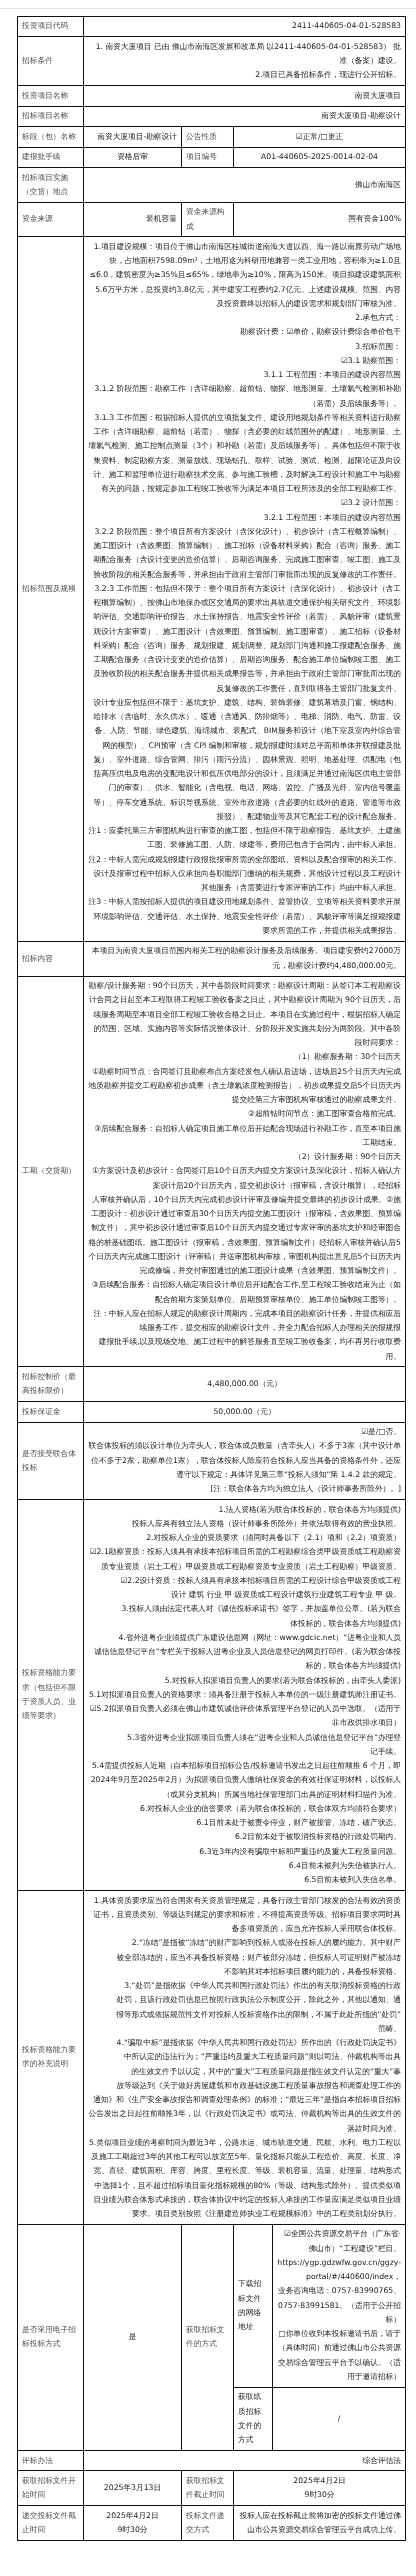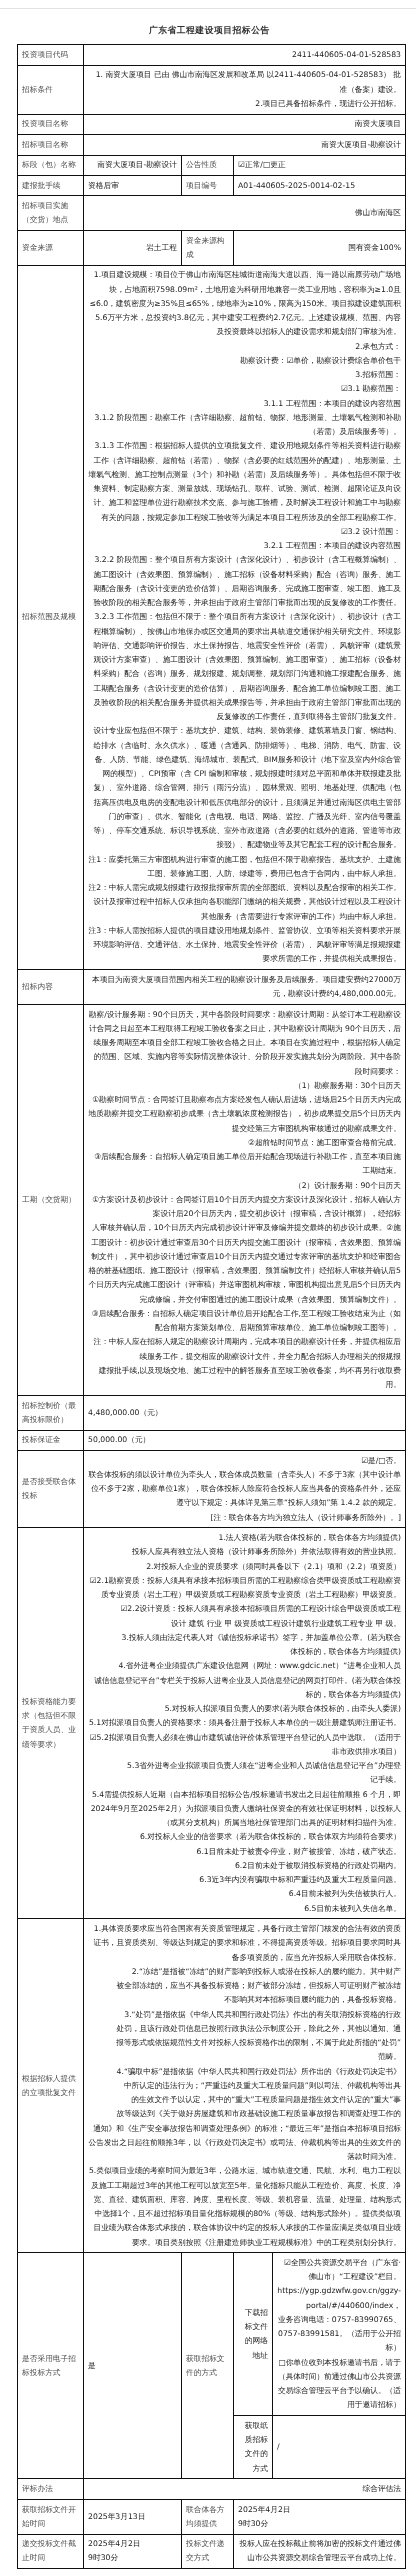--- a/index.html
+++ b/index.html
@@ -3,33 +3,32 @@
 <meta charset="utf-8">
 <style>
   html,body{margin:0;padding:0;background:#ffffff;}
   body{width:416px;font-family:"DejaVu Sans","Liberation Sans",sans-serif;color:#1a1a1a;position:relative;}
   .top-divider{height:0.5px;background:#e2e2e2;margin-top:8.2px;}
   .page{padding:7.2px 14.4px 15.5px 17px;}
   h1.doc-title{font-size:8.8px;font-weight:bold;color:#333;text-align:center;margin:9.3px 0 7.2px 0;letter-spacing:0.5px;}
   table.tender{border-collapse:collapse;width:387px;table-layout:fixed;}
   table.tender td{border:1px solid #0f0f0f;padding:2.6px 4.1px;font-size:7.7px;line-height:1.85;vertical-align:middle;word-break:break-word;}
   td.lbl{text-align:left;color:#4d4d4d;line-height:1.6;}
-  td.sublbl{text-align:right;color:#1a1a1a;line-height:1.6;padding:2.6px 2.1px;}
+  td.sublbl{text-align:left;color:#1a1a1a;line-height:1.6;padding:2.6px 2.1px;}
   td.val{text-align:right;white-space:pre-wrap;}
-  td.valc{text-align:left;white-space:pre-wrap;}
+  td.valc{text-align:center;white-space:pre-wrap;}
   .url{word-break:break-all;margin-left:43px;}
 </style>
 </head>
 <body>
 
 <div class="top-divider"></div>
 
 <div class="page">
 
-  <h1 class="doc-title">广东省工程建设项目招标公告</h1>
 
   <table class="tender">
     <colgroup>
       <col style="width:66px">
         <col style="width:98px">
         <col style="width:52px">
         <col style="width:39px">
         <col style="width:133px">
     </colgroup>
 
@@ -59,31 +58,31 @@
       <td class="lbl">标段（包）名称</td>
       <td class="val">南资大厦项目-勘察设计</td>
       <td class="lbl">公告性质</td>
       <td class="valc" colspan="2">☑正常/□更正</td>
     </tr>
 
     <tr>
       <td class="lbl">建报批手续</td>
       <td class="valc">资格后审</td>
       <td class="lbl">项目编号</td>
-      <td class="valc" colspan="2">A01-440605-2025-0014-02-15</td>
+      <td class="valc" colspan="2">A01-440605-2025-0014-02-04</td>
     </tr>
 
     <tr>
       <td class="lbl">招标项目实施（交货）地点</td>
       <td class="val" colspan="4">佛山市南海区</td>
     </tr>
 
     <tr>
       <td class="lbl">资金来源</td>
-      <td class="val">岩土工程</td>
+      <td class="val">装机容量</td>
       <td class="lbl">资金来源构成</td>
       <td class="val" colspan="2">国有资金100%</td>
     </tr>
 
     <tr>
       <td class="lbl">招标范围及规模</td>
       <td class="val" colspan="4">1.项目建设规模：项目位于佛山市南海区桂城街道南海大道以西、海一路以南原劳动广场地块，占地面积7598.09m²，土地用途为科研用地兼容一类工业用地，容积率为≥1.0且≤6.0，建筑密度为≥35%且≤65%，绿地率为≥10%，限高为150米。项目拟建设建筑面积5.6万平方米，总投资约3.8亿元，其中建安工程费约2.7亿元。上述建设规模、范围、内容及投资最终以招标人的建设需求和规划部门审核为准。
 2.承包方式：
 勘察设计费：☑单价，勘察设计费综合单价包干
 3.招标范围：
@@ -158,21 +157,21 @@
 5.4需提供投标人近期（自本招标项目招标公告/投标邀请书发出之日起往前顺推 6 个月，即 2024年9月至2025年2月）为拟派项目负责人缴纳社保资金的有效社保证明材料，以投标人（或其分支机构）所属当地社保管理部门出具的证明材料扫描件为准。
 6.对投标人企业的信誉要求（若为联合体投标的，联合体双方均须符合要求）
 6.1目前未处于被责令停业，财产被接管、冻结，破产状态。
 6.2目前未处于被取消投标资格的行政处罚期内。
 6.3近3年内没有骗取中标和严重违约及重大工程质量问题。
 6.4目前未被列为失信被执行人。
 6.5目前未被列入失信名单。</td>
     </tr>
 
     <tr>
-      <td class="lbl">根据招标人提供的立项批复文件</td>
+      <td class="lbl">投标资格能力要求的补充说明</td>
       <td class="val" colspan="4">1.具体资质要求应当符合国家有关资质管理规定，具备行政主管部门核发的合法有效的资质证书，且资质类别、等级达到规定的要求和标准，不得提高资质等级。招标项目要求同时具备多项资质的，应当允许投标人采用联合体投标。
 2.“冻结”是指被“冻结”的财产影响到投标人或潜在投标人的履约能力。其中财产
 被全部冻结的，应当不具备投标资格；财产被部分冻结，但投标人可证明财产被冻结
 不影响其对本招标项目履约能力的，具备投标资格。
 3.“处罚”是指依据《中华人民共和国行政处罚法》作出的有关取消投标资格的行政
 处罚，且该行政处罚信息已按照行政执法公示制度公开，除此之外，其他以通知、通
 报等形式或依据规范性文件对投标人投标资格作出的限制，不属于此处所指的“处罚”
 范畴。
 4.“骗取中标”是指依据《中华人民共和国行政处罚法》所作出的《行政处罚决定书》
 中所认定的违法行为；“严重违约及重大工程质量问题”则以司法、仲裁机构等出具
@@ -198,21 +197,21 @@
     </tr>
 
     <tr>
       <td class="lbl">评标办法</td>
       <td class="val" colspan="4">综合评估法</td>
     </tr>
 
     <tr>
       <td class="lbl">获取招标文件开始时间</td>
       <td class="valc">2025年3月13日</td>
-      <td class="lbl">联合体各方均须提供</td>
+      <td class="lbl">获取招标文件截止时间</td>
       <td class="valc" colspan="2">2025年4月2日
 9时30分</td>
     </tr>
 
     <tr>
       <td class="lbl">递交投标文件截止时间</td>
       <td class="valc">2025年4月2日
 9时30分</td>
       <td class="lbl">投标文件递交方式</td>
       <td class="val" colspan="2">投标人应在投标截止前将加密的投标文件通过佛山市公共资源交易综合管理云平台成功上传。</td>

